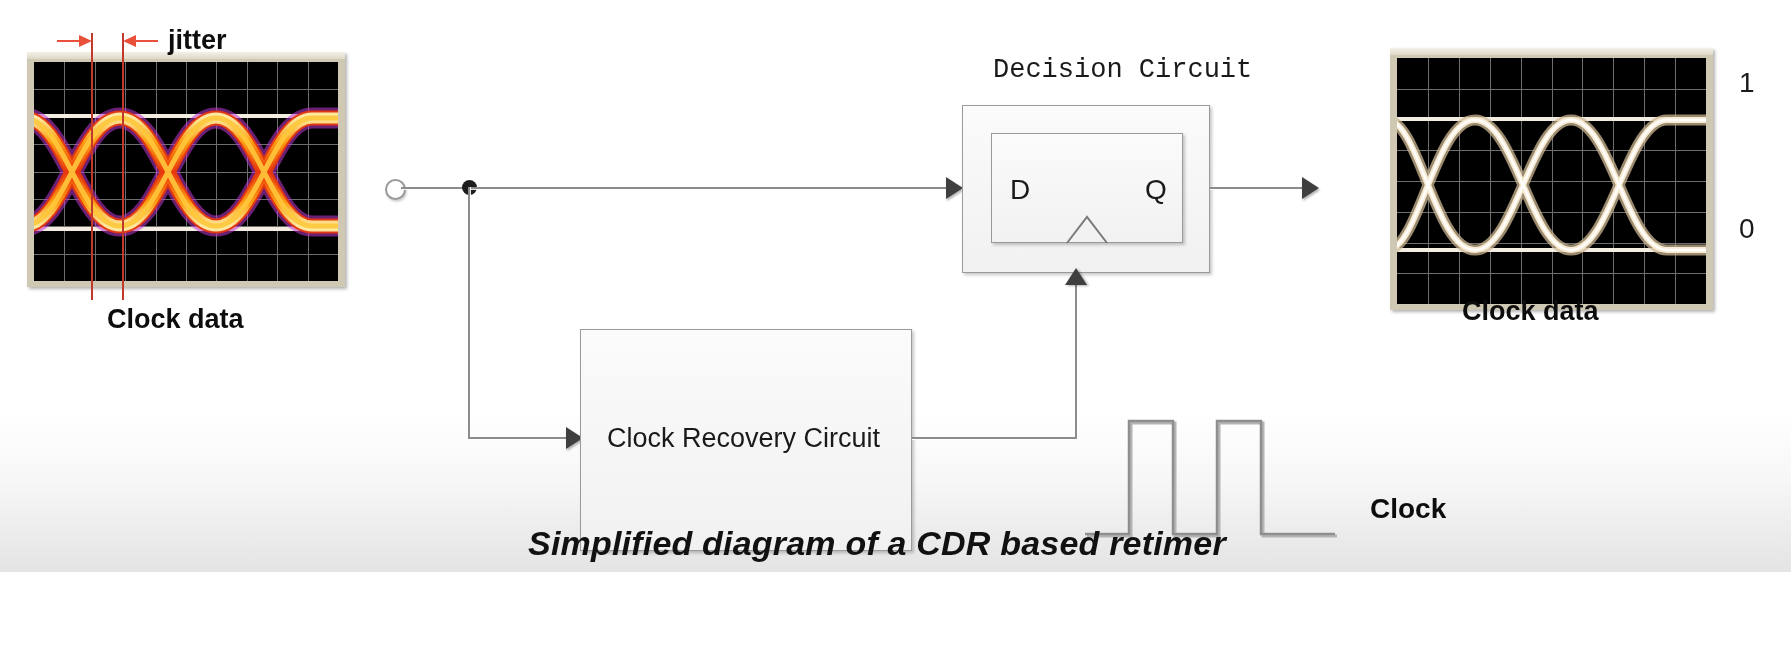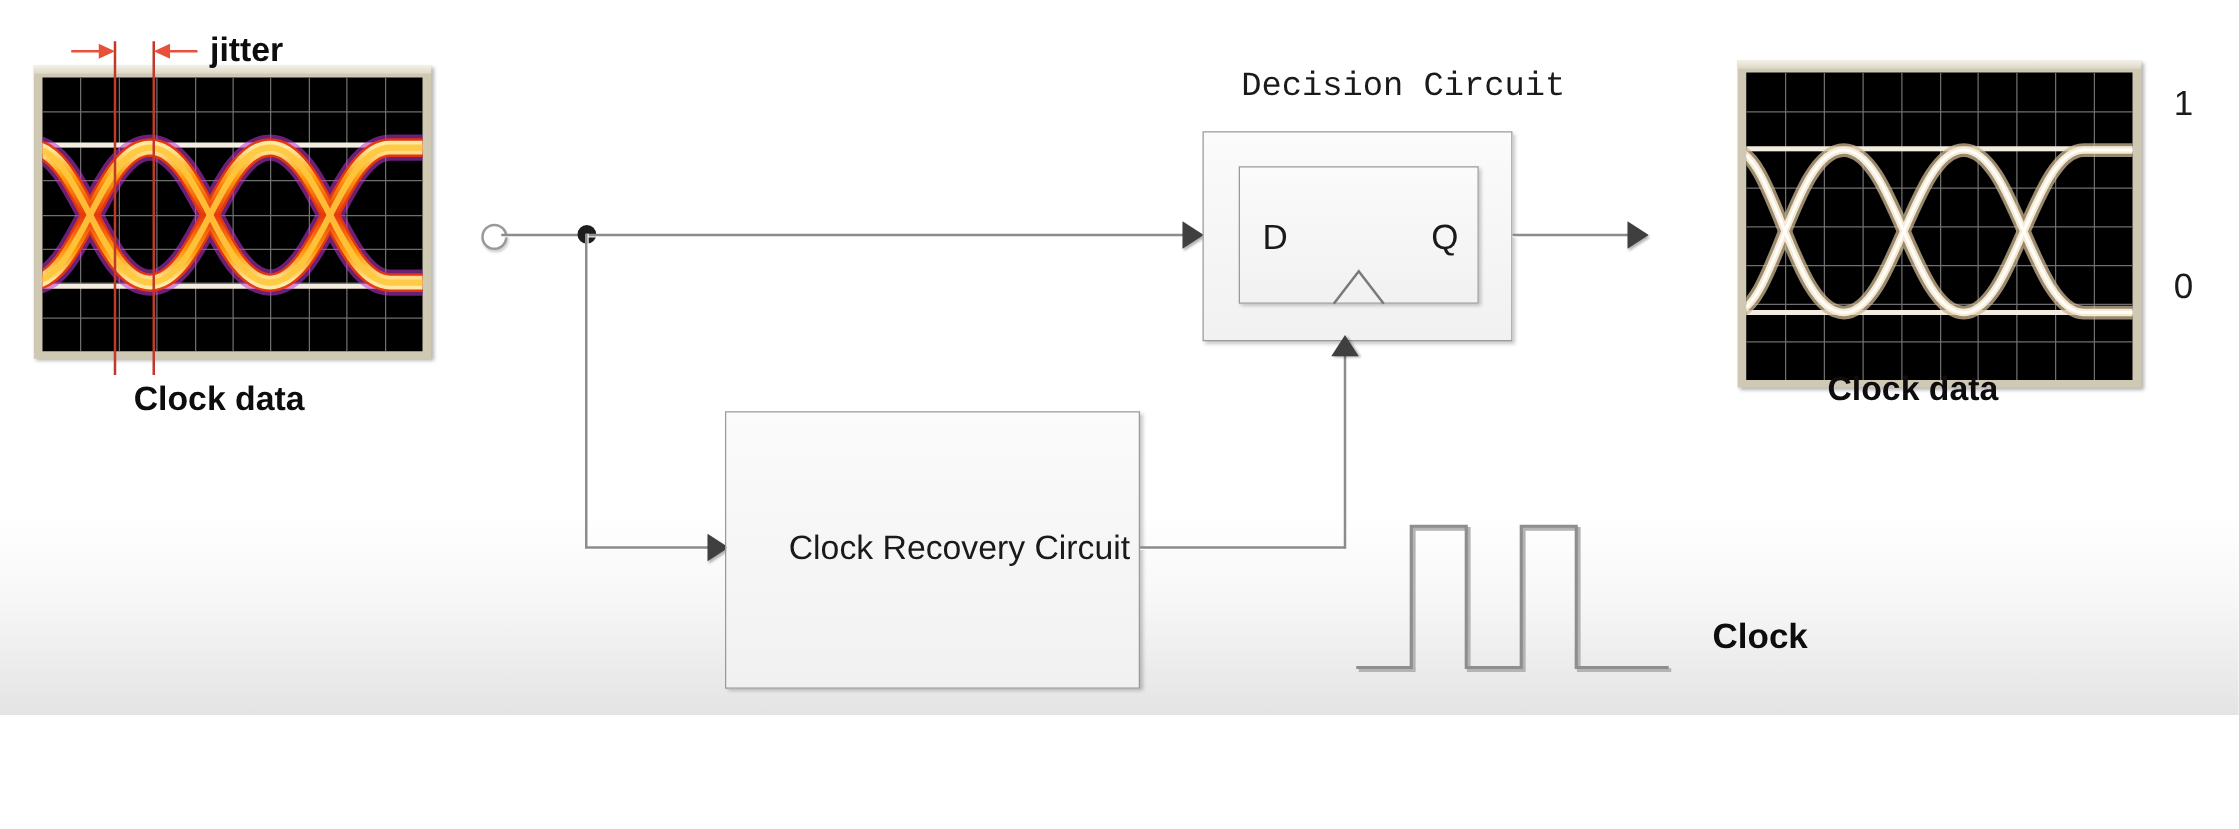--- a/index.html
+++ b/index.html
@@ -187,21 +187,21 @@
   <div class="abs lbl-plain" style="left:1145px;top:174px;font-size:28px;">Q</div>
 
   <svg class="abs" style="left:1066px;top:214px;" width="44" height="30">
     <polyline points="1,29 21,3 41,29" fill="none" stroke="#7a7a7a" stroke-width="2"></polyline>
   </svg>
 
   <div class="wire h" style="left:1210px;top:187px;width:100px;"></div>
   <div class="arrowR" style="left:1302px;top:177px;"></div>
 
   <div class="box" style="left:580px;top:329px;width:332px;height:222px;"></div>
-  <div class="abs lbl-plain" style="left:607px;top:423px;font-size:27px;margin-left:24px;">Clock Recovery Circuit</div>
+  <div class="abs lbl-plain" style="left:607px;top:423px;font-size:27px;">Clock Recovery Circuit</div>
 
   <div class="wire h" style="left:912px;top:437px;width:165px;"></div>
   <div class="wire v" style="left:1075px;top:283px;height:156px;"></div>
   <div class="arrowU" style="left:1065px;top:268px;"></div>
 
   <svg class="abs" style="left:1085px;top:418px;" width="255" height="120">
     <path d="M2,118 L46,118 L46,5 L90,5 L90,118 L134,118 L134,5 L178,5 L178,118 L252,118" fill="none" stroke="#b4b4b4" stroke-width="3"></path>
     <path d="M0,116 L44,116 L44,3 L88,3 L88,116 L132,116 L132,3 L176,3 L176,116 L250,116" fill="none" stroke="#8e8e8e" stroke-width="2.5"></path>
   </svg>
 
@@ -247,14 +247,15 @@
         </g>
       </svg>
     </div>
   </div>
 
   <div class="abs lbl-plain" style="left:1739px;top:67px;font-size:28px;">1</div>
   <div class="abs lbl-plain" style="left:1739px;top:213px;font-size:28px;">0</div>
 
   <div class="abs lbl-bold" style="left:1462px;top:296px;font-size:27px;">Clock data</div>
 
+  <div class="caption" style="left:528px;top:524px;font-size:34px;">Simplified diagram of  a CDR based retimer</div>
 
 </div>
 
 </body></html>

